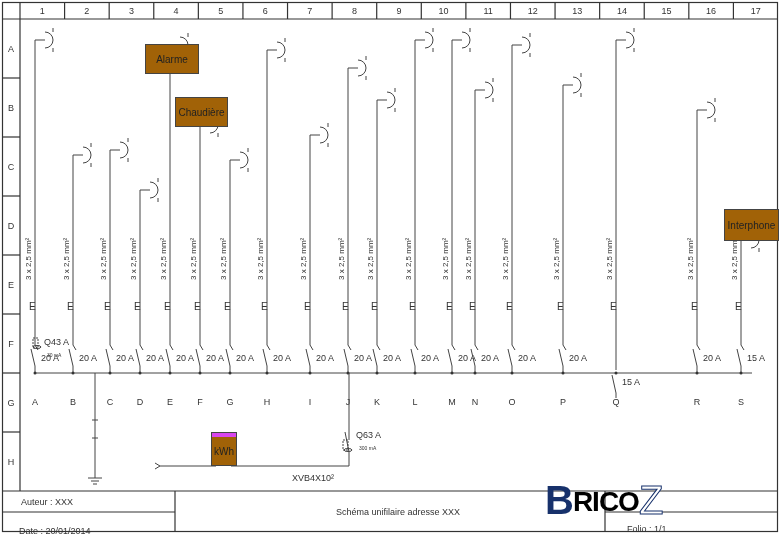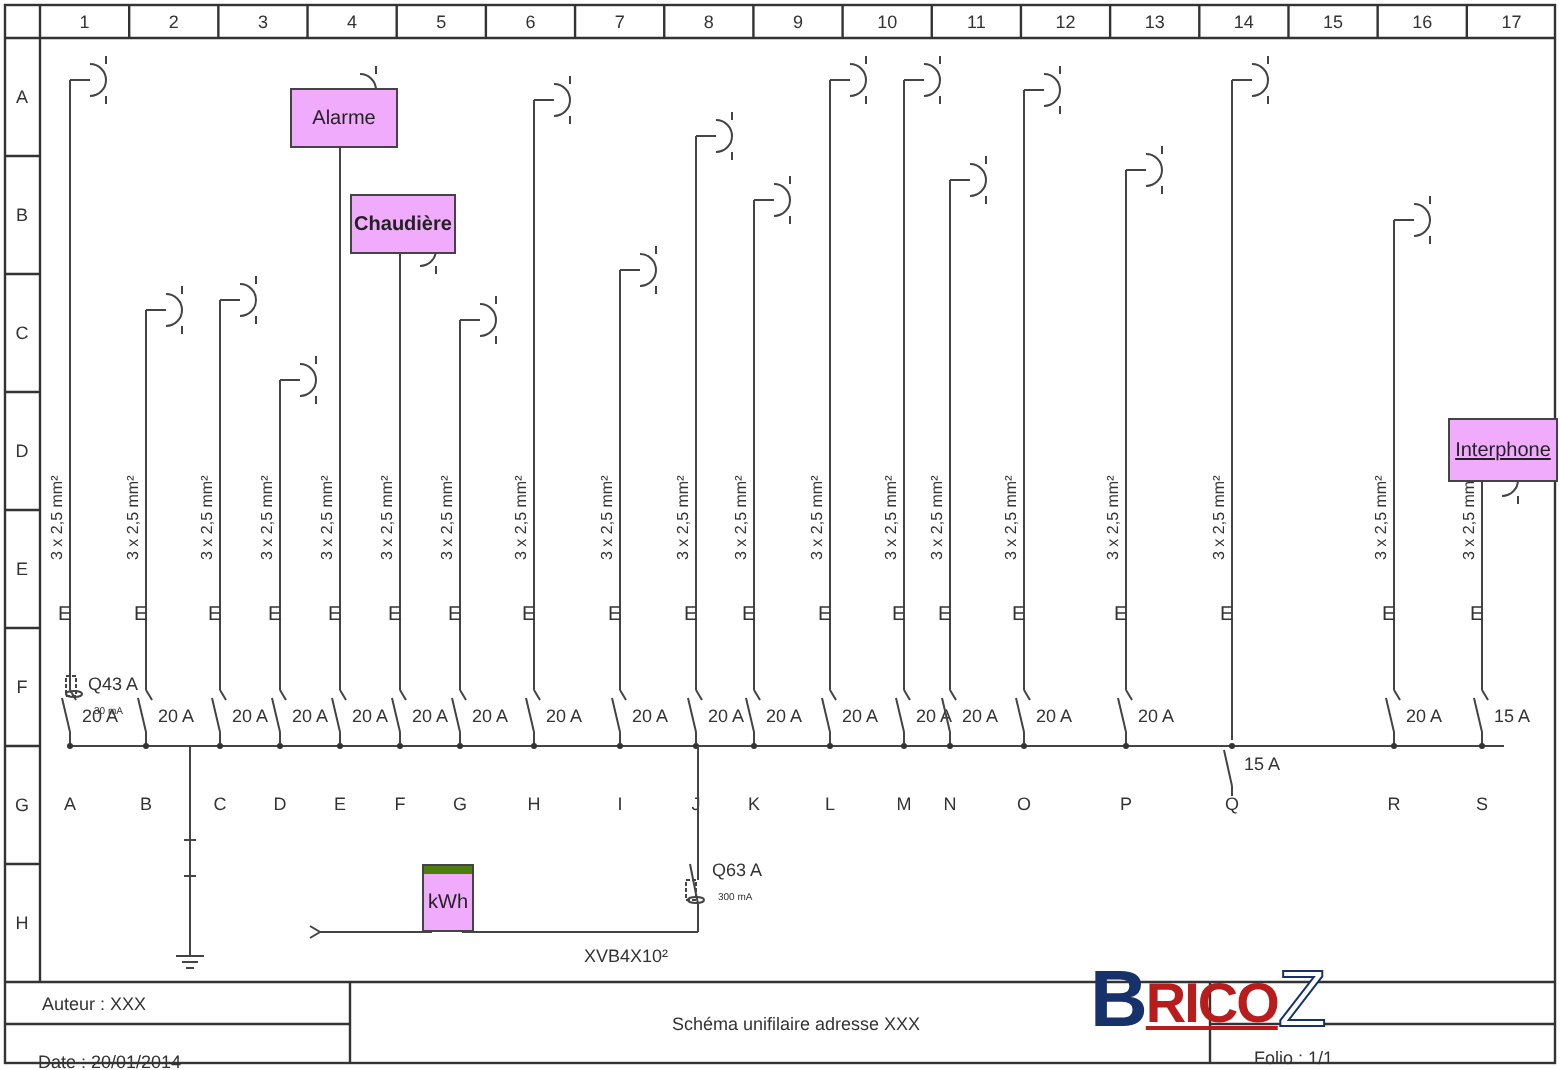--- a/index.html
+++ b/index.html
@@ -1,25 +1,25 @@
 <!DOCTYPE html>
 <html><head>
 <meta charset="utf-8">
 <style>
   html,body{margin:0;padding:0;background:#fff;}
   body{width:780px;height:535px;position:relative;overflow:hidden;font-family:"Liberation Sans",sans-serif;color:#333;}
   #sheet{position:absolute;left:0;top:0;width:780px;height:535px;}
   .txt{font-family:"Liberation Sans",sans-serif;fill:#333;}
   .ln{stroke:#444;stroke-width:1;fill:none;}
   .frame{stroke:#333;stroke-width:1.2;fill:none;}
-  .box{position:absolute;border:1px solid #444;background:#f0abfc;font-size:10px;display:flex;align-items:center;justify-content:center;color:#222;}
+  .box{position:absolute;border:1px solid #444;background:#a16207;font-size:10px;display:flex;align-items:center;justify-content:center;color:#222;}
   .tb-cell{position:absolute;font-size:9px;color:#333;display:flex;align-items:center;padding-left:19px;box-sizing:border-box;}
   .logo{position:absolute;left:545px;top:478px;height:42px;display:flex;align-items:flex-end;font-family:"Liberation Sans",sans-serif;font-weight:bold;}
   .logo .b1{color:#17316b;font-size:40px;line-height:40px;letter-spacing:-1px;}
-  .logo .b2{color:#b91c1c;font-size:28px;line-height:36px;letter-spacing:-1px;text-decoration:underline;}
+  .logo .b2{color:#000000;font-size:28px;line-height:36px;letter-spacing:-1px;}
   .logo .z1{color:#fff;-webkit-text-stroke:1px #17316b;font-size:40px;line-height:40px;font-weight:normal;letter-spacing:1px;}
   .logo .z2{color:#fff;-webkit-text-stroke:1px #17316b;font-size:28px;line-height:36px;font-weight:normal;letter-spacing:2px;}
 </style>
 </head>
 <body>
 
 <svg id="sheet" width="780" height="535" viewBox="0 0 780 535" xmlns="http://www.w3.org/2000/svg">
 
   <rect class="frame" x="2.5" y="2.5" width="775" height="529"></rect>
 
@@ -346,27 +346,27 @@
   <line class="frame" x1="2" y1="512" x2="175" y2="512"></line>
   <line class="frame" x1="605" y1="491" x2="605" y2="532"></line>
   <line class="frame" x1="605" y1="512" x2="778" y2="512"></line>
 
   <g id="rowLines"></g>
 </svg>
 
 <div class="box" style="left:145px;top:44px;width:52px;height:28px;">
     <span>Alarme</span>
   </div>
-<div class="box" style="left:175px;top:97px;width:51px;height:28px;font-weight:bold;">
+<div class="box" style="left:175px;top:97px;width:51px;height:28px;">
     <span>Chaudière</span>
   </div>
-<div class="box" style="left:724px;top:209px;width:53px;height:30px;text-decoration:underline;">
+<div class="box" style="left:724px;top:209px;width:53px;height:30px;">
     <span>Interphone</span>
   </div>
-<div class="box" style="left:211px;top:432px;width:24px;height:28px;border-top:5px solid #4d7c0f;outline:1px solid #444;outline-offset:-1px;">
+<div class="box" style="left:211px;top:432px;width:24px;height:28px;border-top:5px solid #d946ef;outline:1px solid #444;outline-offset:-1px;">
     <span style="font-size:10px;">kWh</span>
   </div>
 
 <div class="tb-cell" style="left:2px;top:491px;width:173px;height:21px;">Auteur : XXX</div>
 <div class="tb-cell" style="left:0;top:512px;width:173px;height:38px;">Date : 20/01/2014</div>
 <div class="tb-cell" style="left:175px;top:491px;width:430px;height:41px;justify-content:center;padding-left:16px;">Schéma unifilaire adresse XXX</div>
 <div class="tb-cell" style="left:608px;top:512px;width:170px;height:33px;">Folio : 1/1</div>
 
 <div class="logo">
   <span class="b1">B</span>

